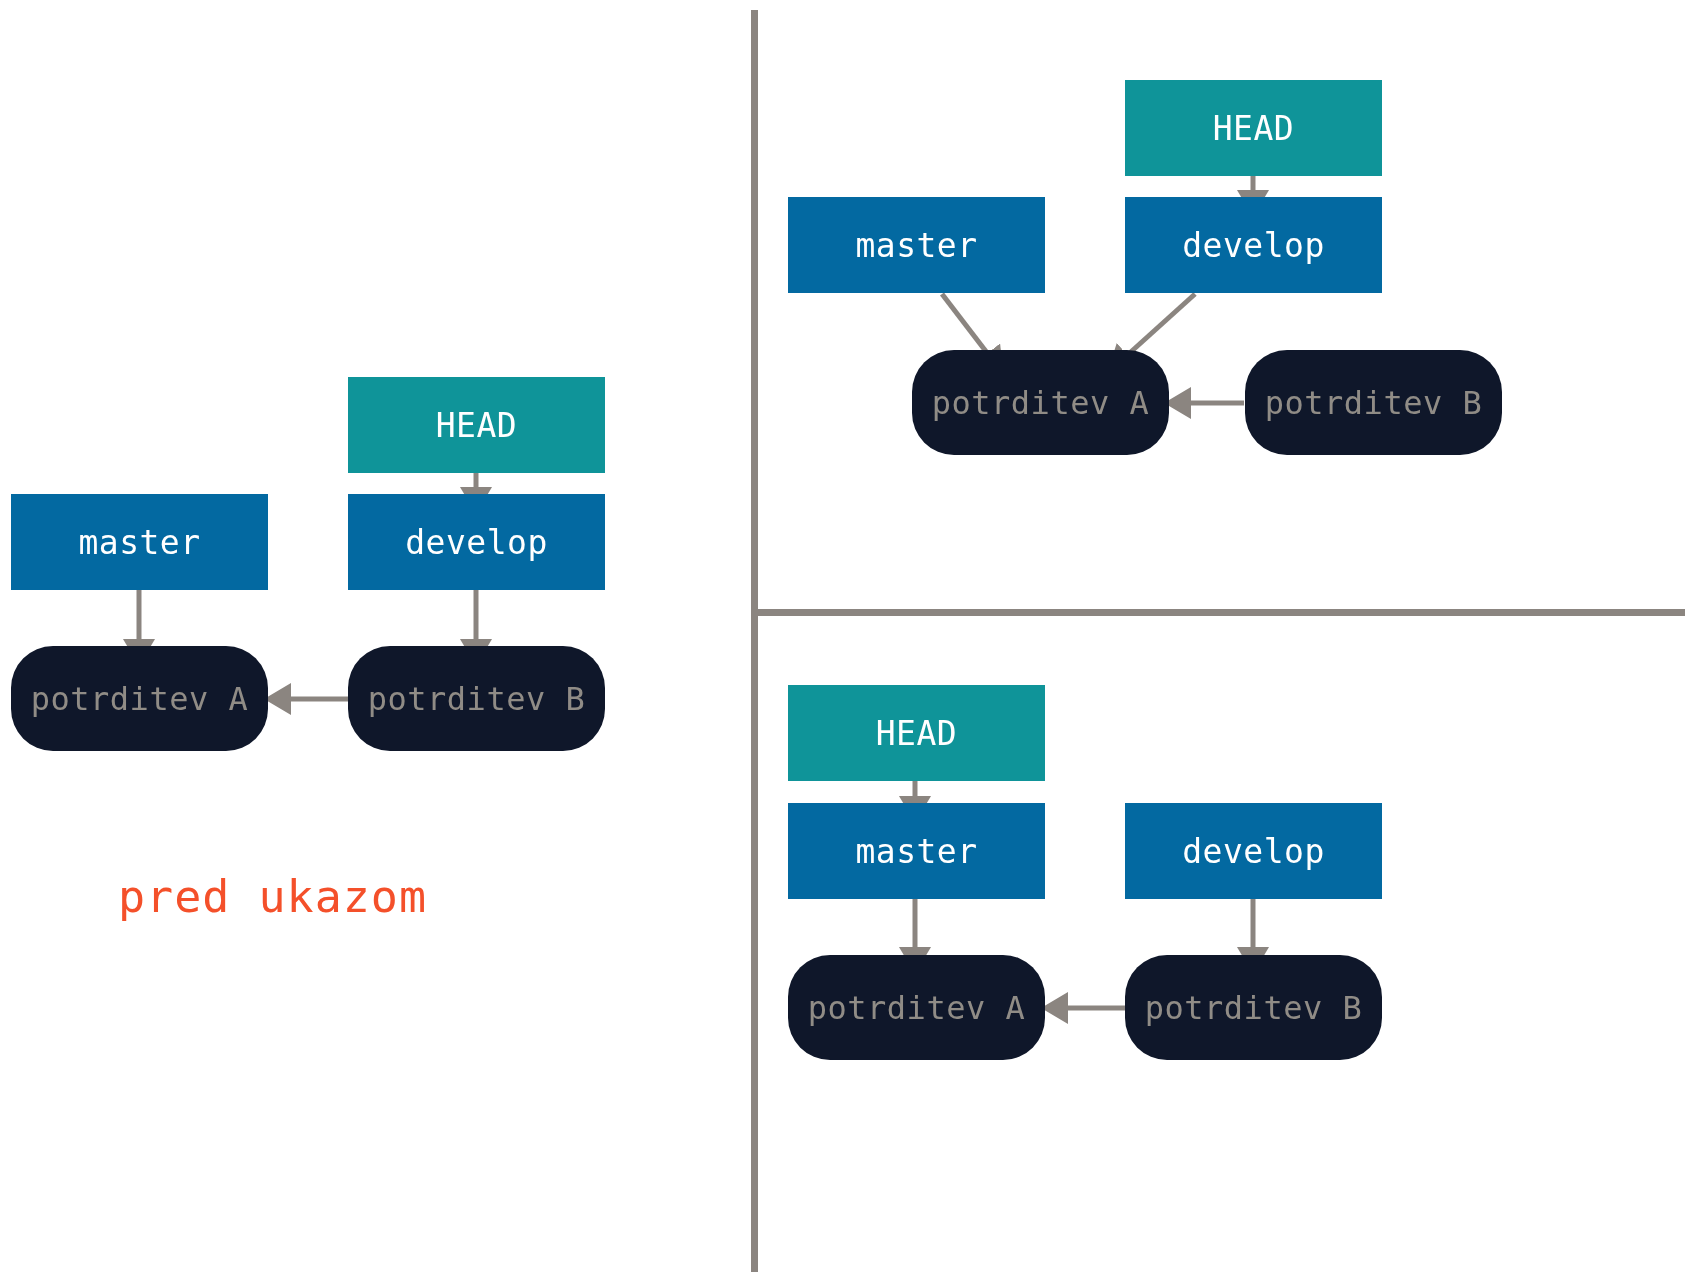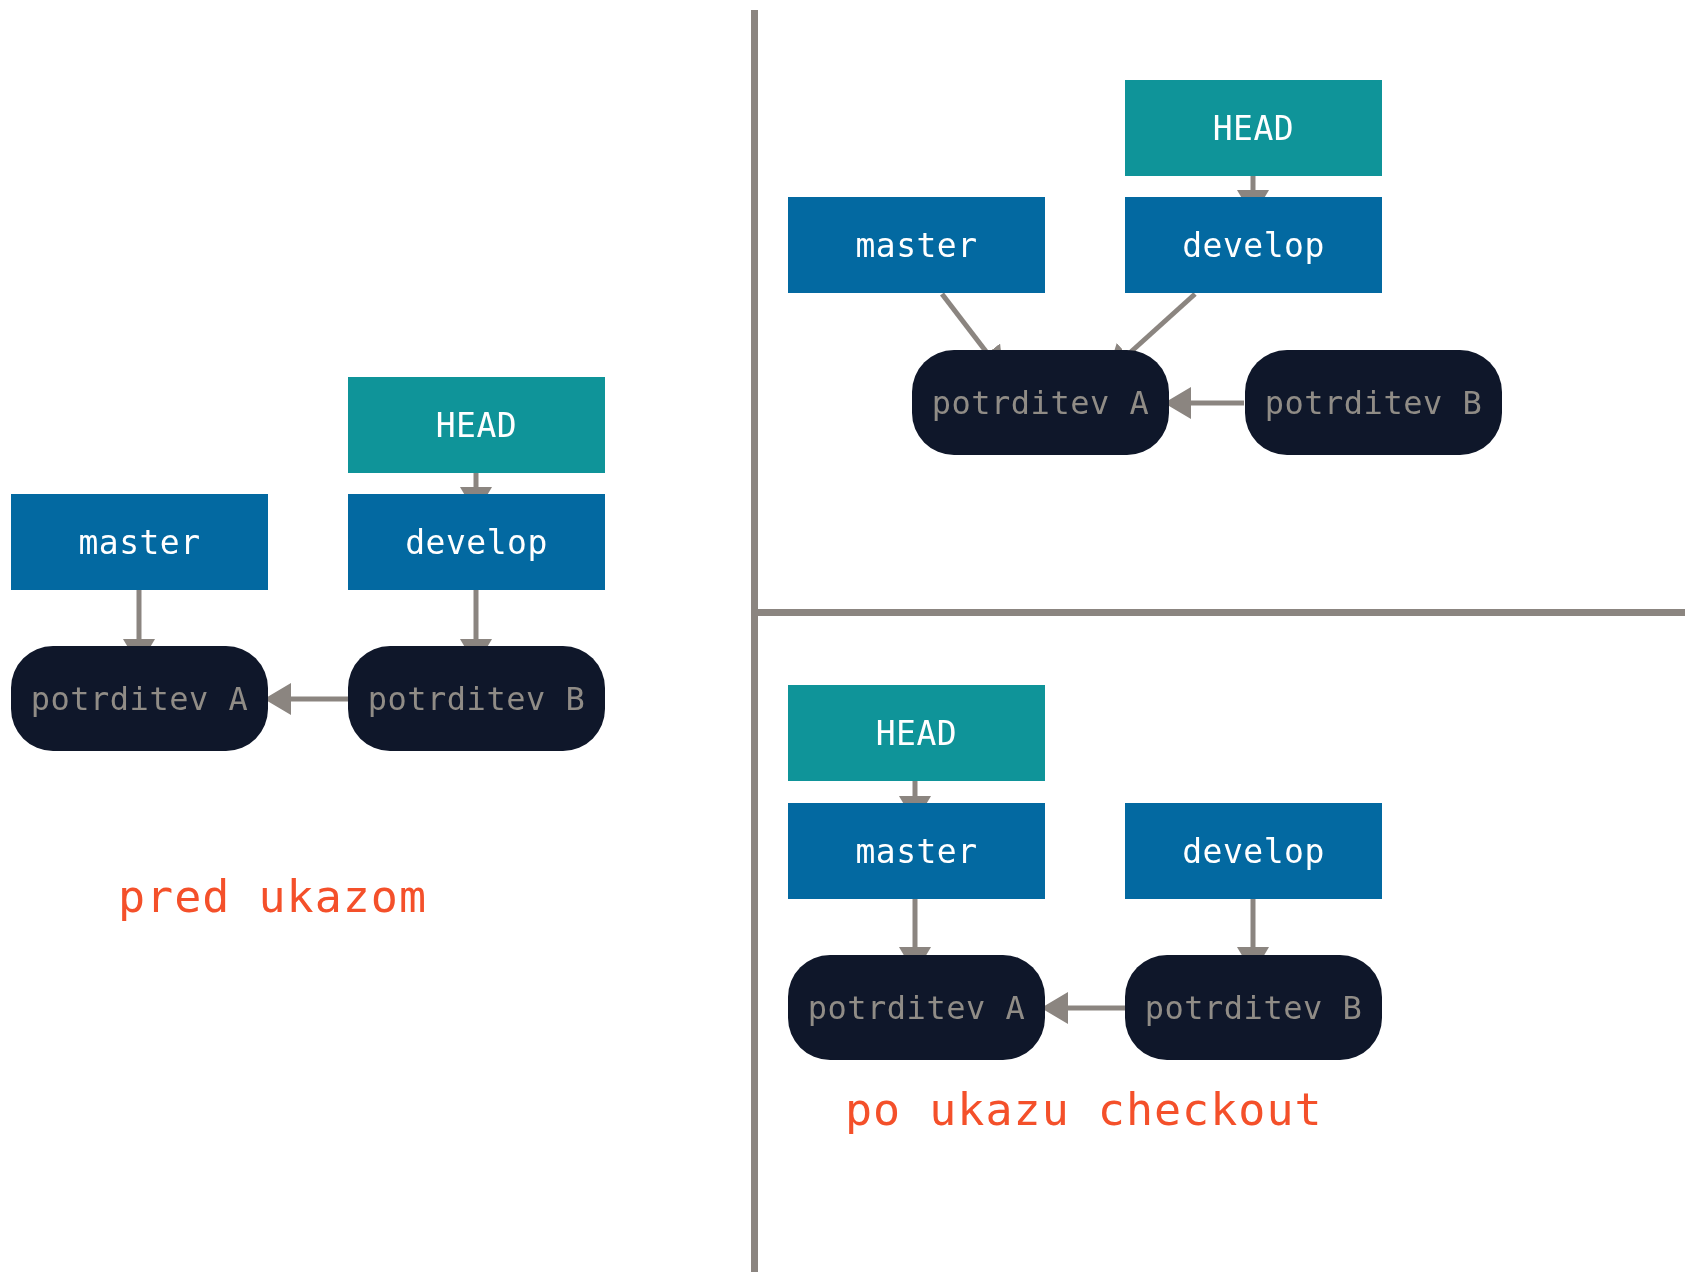--- a/index.html
+++ b/index.html
@@ -137,15 +137,14 @@
   <div class="node node-head" style="left:788px; top:651px; width:257px; height:96px; font-size:33px;">HEAD</div>
 
   <div class="node node-branch" style="left:788px; top:803px; width:257px; height:96px; font-size:33px;">master</div>
 
   <div class="node node-branch" style="left:1125px; top:803px; width:257px; height:96px; font-size:33px;">develop</div>
 
   <div class="node node-commit" style="left:788px; top:955px; width:257px; height:105px; font-size:32px;">potrditev A</div>
 
   <div class="node node-commit" style="left:1125px; top:955px; width:257px; height:105px; font-size:32px;">potrditev B</div>
 
-  <div class="caption" style="left:845px; top:1083px; font-size:45px;">po ukazu checkout</div>
 
 </div>
 
 </body></html>

